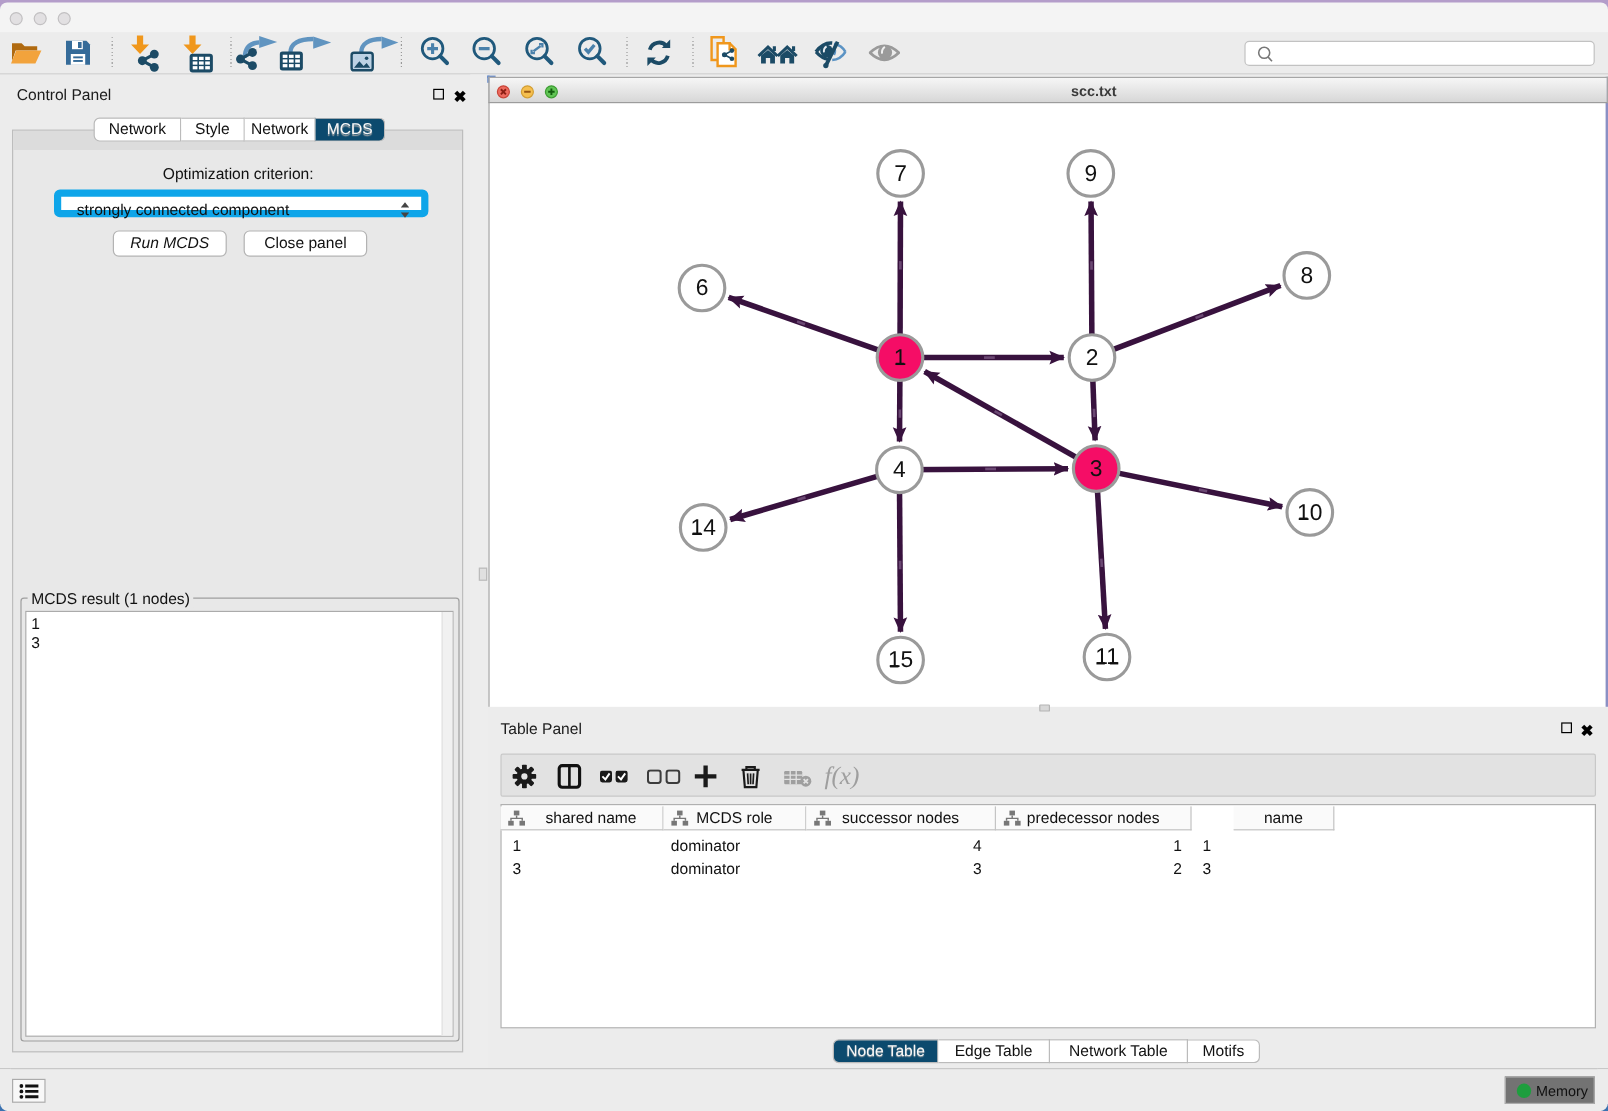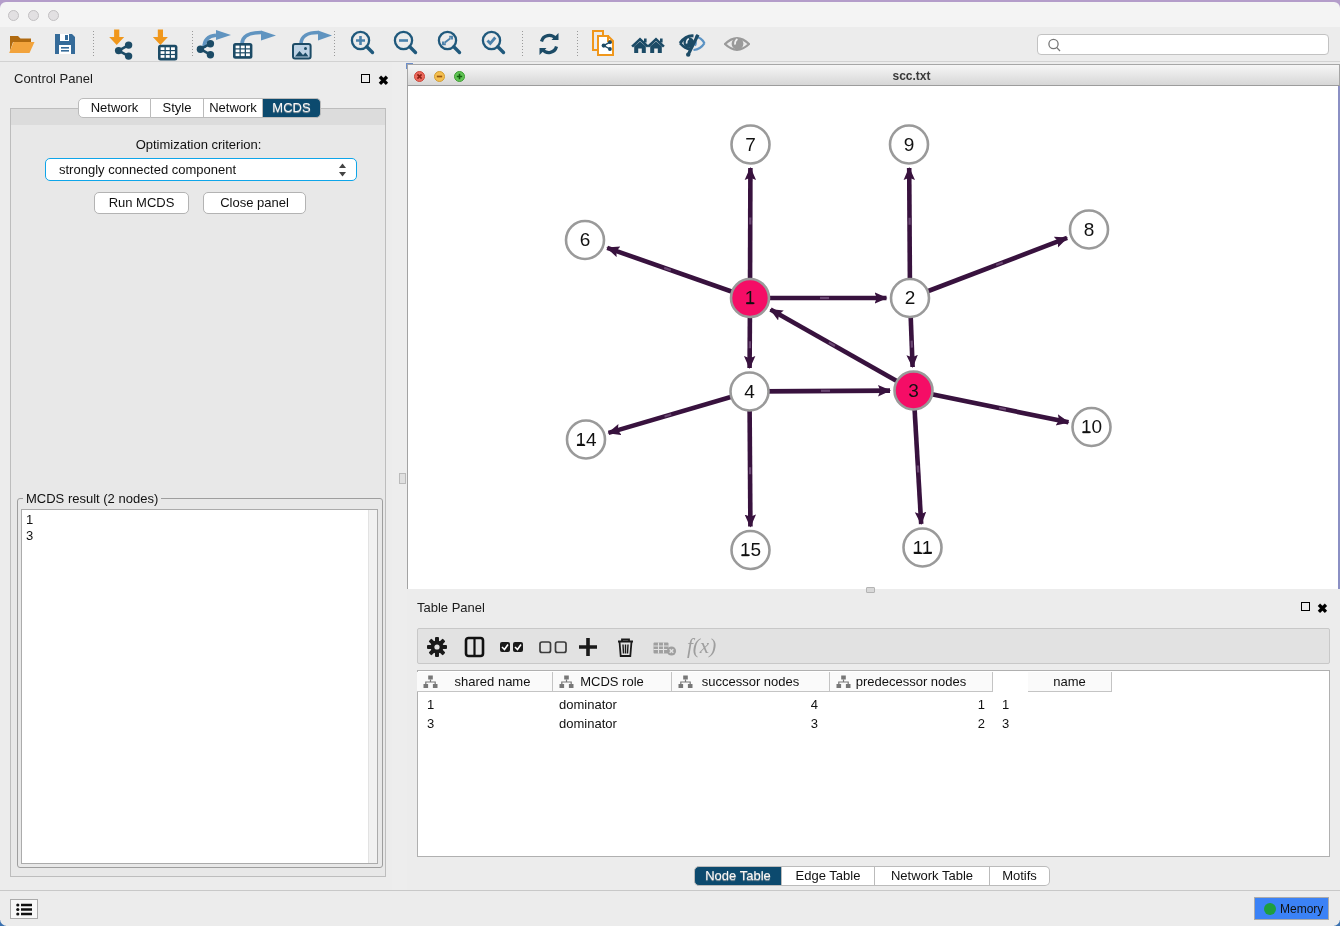--- a/index.html
+++ b/index.html
@@ -25,21 +25,21 @@
   .x-ic{position:absolute;font-size:13px;font-weight:bold;color:#000;line-height:11px;}
   #cp-box{left:10px;top:108px;width:376px;height:769px;background:#e8e8e8;border:1px solid #bdbdbd;box-sizing:border-box;}
   #cp-box-top{left:11px;top:109px;width:374px;height:16px;background:#dcdcdc;}
   .tabs{position:absolute;display:flex;font-size:13px;}
   .tab{background:#fff;border:1px solid #bbb;border-left:none;color:#111;text-align:center;
        line-height:18px;height:18px;box-sizing:content-box;}
   .tab.first{border-left:1px solid #bbb;border-radius:5px 0 0 5px;}
   .tab.last{border-radius:0 5px 5px 0;}
   .tab.dis{background:#0c4a6e;color:#f8f8f8;text-shadow:0 1px 1px #aaa;}
   #opt-label{left:10px;top:137px;width:377px;text-align:center;font-size:13px;color:#111;}
-  #combo{left:45px;top:158px;width:312px;height:23px;background:#fff;border:1px solid #0ea5e9;
+  #combo{left:45px;top:158px;width:312px;height:23px;background:#fff;border:6px solid #0ea5e9;
          border-radius:5px;box-sizing:border-box;font-size:13px;color:#111;line-height:21px;padding-left:13px;}
   .btn{position:absolute;height:22px;background:#fff;border:1px solid #b3b3b3;border-radius:5px;
        box-sizing:border-box;font-size:13px;color:#111;text-align:center;line-height:20px;}
   #fieldset{left:17px;top:498px;width:366px;height:370px;border:1px solid #9e9e9e;border-radius:3px;box-sizing:border-box;}
   #fs-label{left:23px;top:491px;background:#e8e8e8;padding:0 3px;font-size:13px;color:#111;}
   #fs-white{left:21px;top:509px;width:357px;height:355px;background:#fff;border:1px solid #ababab;
             box-sizing:border-box;font-size:13px;color:#111;line-height:16px;padding:2px 0 0 4px;}
   #fs-scroll{left:368px;top:510px;width:9px;height:353px;background:#f1f1f1;border-left:1px solid #e2e2e2;box-sizing:border-box;}
   
   #vsplit{left:392px;top:62px;width:15px;height:828px;background:#ededed;}
@@ -56,21 +56,21 @@
   #tp-title{left:417px;top:600px;font-size:13px;color:#1c1c1c;}
   #tp-toolbar{left:417px;top:628px;width:913px;height:36px;background:#e2e2e2;
               border:1px solid #c8c8c8;border-radius:2px;box-sizing:border-box;}
   #tp-table{left:417px;top:670px;width:913px;height:187px;background:#fff;border:1px solid #b0b0b0;box-sizing:border-box;}
   .th{position:absolute;top:672px;height:20px;background:#fafafa;border-right:1px solid #c4c4c4;
       border-bottom:1px solid #c4c4c4;box-sizing:border-box;font-size:13px;color:#111;text-align:center;line-height:19px;}
   .td{position:absolute;font-size:13px;color:#111;height:19px;line-height:19px;}
   
   #statusbar{left:0;top:890px;width:1340px;height:36px;background:#ececec;border-top:1px solid #c8c8c8;box-sizing:border-box;}
   #listbtn{left:10px;top:899px;width:28px;height:20px;background:#f8f8f8;border:1px solid #ababab;box-sizing:border-box;}
-  #membtn{left:1254px;top:897px;width:75px;height:23px;background:#3b82f6;border:1px solid #ababab;
+  #membtn{left:1254px;top:897px;width:75px;height:23px;background:#737373;border:1px solid #ababab;
           box-sizing:border-box;font-size:12px;color:#111;}
 </style>
 </head>
 <body>
 <div class="abs" id="purple"></div>
 <div class="abs" id="titlebar">
   <div class="tl" style="left:8px;"></div>
   <div class="tl" style="left:28px;"></div>
   <div class="tl" style="left:48px;"></div>
 </div>
@@ -240,24 +240,24 @@
   <div class="tab" style="width:58px;">Network</div>
   <div class="tab last dis" style="width:57px;">MCDS</div>
 </div>
 <div class="abs" id="opt-label">Optimization criterion:</div>
 <div class="abs" id="combo">strongly connected component
   <svg width="9" height="14" style="position:absolute;right:9px;top:4px;" viewBox="0 0 9 14">
     <path d="M4.5 0.5 L8 5 L1 5 Z" fill="#444"></path>
       <path d="M4.5 13.5 L8 9 L1 9 Z" fill="#444"></path>
   </svg>
 </div>
-<div class="btn" style="left:94px;top:192px;width:95px;">Run MCDS</div>
+<div class="btn" style="left:94px;top:192px;width:95px;font-style:italic;">Run MCDS</div>
 <div class="btn" style="left:203px;top:192px;width:103px;">Close panel</div>
 <div class="abs" id="fieldset"></div>
-<div class="abs" id="fs-label">MCDS result (2 nodes)</div>
+<div class="abs" id="fs-label">MCDS result (1 nodes)</div>
 <div class="abs" id="fs-white">1<br>3</div>
 <div class="abs" id="fs-scroll"></div>
 
 <div class="abs" id="vsplit"></div>
 <div class="abs" id="vgrip"></div>
 
 <div class="abs" id="netwin"></div>
 <div class="abs" style="left:406px;top:63px;width:2px;height:6px;background:#6d8ec9;"></div>
 <div class="abs" style="left:406px;top:63px;width:7px;height:2px;background:#6d8ec9;"></div>
 <div class="abs" id="nettb"></div>

